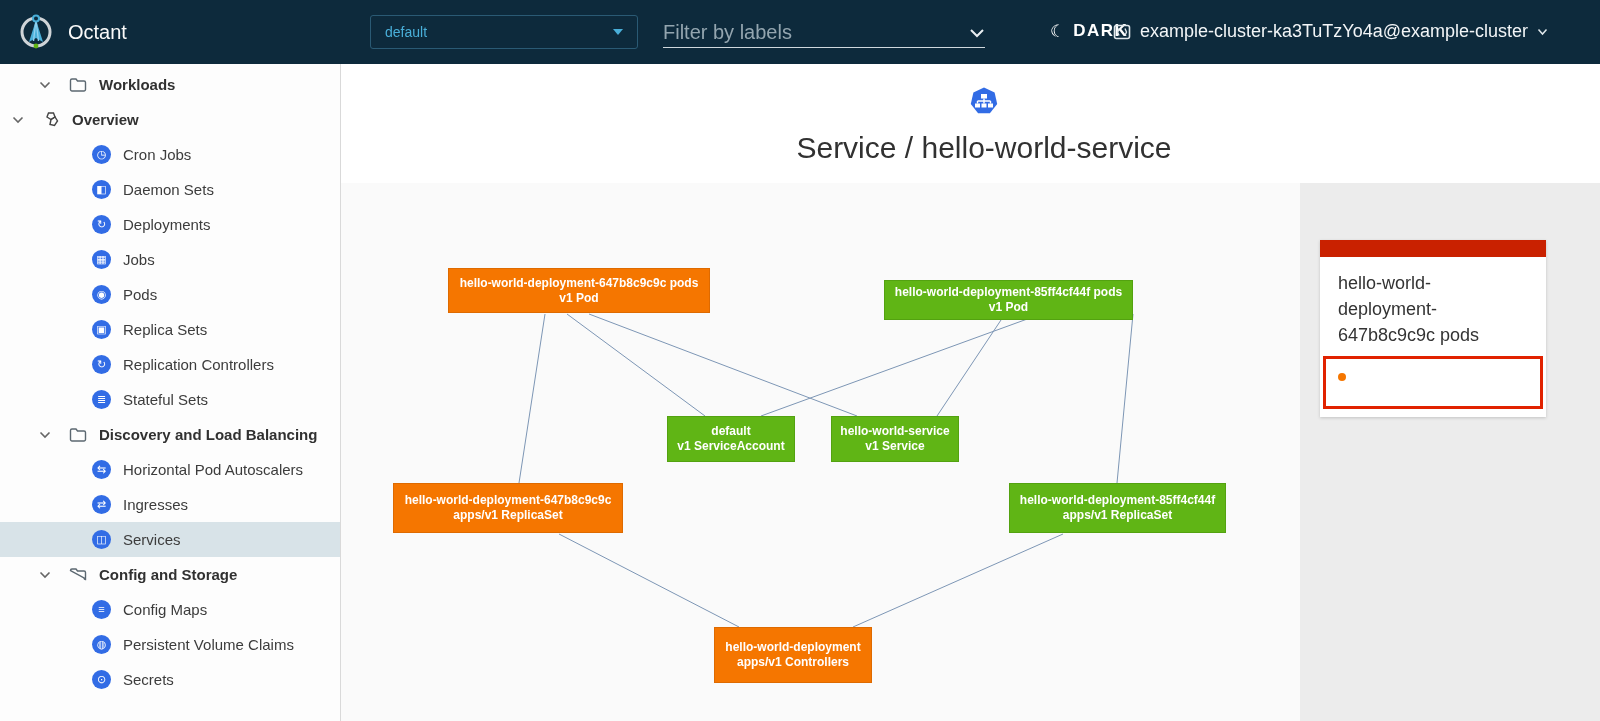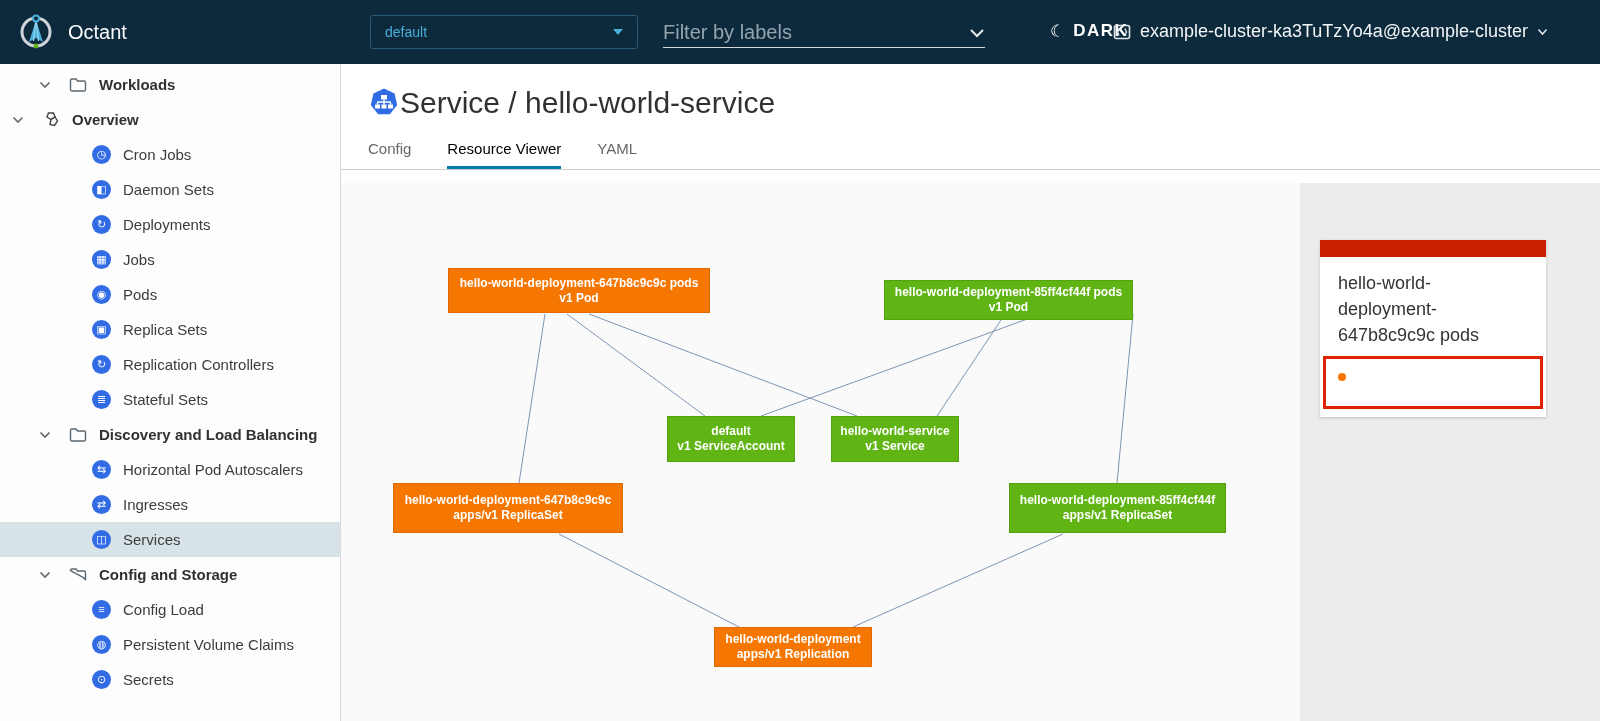--- a/index.html
+++ b/index.html
@@ -44,42 +44,42 @@
   .nav-row.lvl1 .tree-icon { margin-left:16px; }
   .nav-row.lvl1 .lbl { margin-left:12px; font-weight:bold; color:#313131; }
   .nav-row.lvl2 { padding-left:92px; }
   .nav-row.lvl2 .lbl { margin-left:12px; font-weight:400; color:#3c3c3c; }
   .kicon { width:19px; height:19px; border-radius:50%; background:#326ce5; color:#fff;
     display:flex; align-items:center; justify-content:center; font-size:11px; line-height:1;
     flex:none; }
 
   
   .main { position:absolute; left:341px; top:64px; right:0; bottom:0; background:#fff; }
-  .title-row { display:flex; align-items:center; padding:22px 0 0 27px; }
+  .title-row { display:flex; align-items:center; gap:13px; padding:22px 0 0 27px;flex-direction:column; }
   .page-title { font-size:30px; font-weight:400; color:#313131; }
   .tabs { display:flex; gap:36px; padding:20px 0 0 27px; }
   .tab { font-size:15px; color:#666; padding-bottom:9px; cursor:pointer; border-bottom:3px solid transparent; }
   .tab.active { color:#000; border-bottom-color:#0079ad; }
   .tab-rule { height:1px; background:#ccc; width:100%; }
 
   
   .canvas { position:absolute; left:0; top:119px; right:0; bottom:0; background:#fafafa; }
   .edges { position:absolute; left:0; top:0; }
   .node { position:absolute; display:flex; flex-direction:column; align-items:center;
     justify-content:center; color:#fff; font-size:12px; font-weight:bold; line-height:15px;
     text-align:center; cursor:pointer; border:1px solid transparent; }
   .node.warning { background:#f57600; border-color:#de6a00; }
   .node.ok { background:#60b515; border-color:#53a210; }
   .n0 { left:107px; top:85px;  width:262px; height:45px; }
   .n1 { left:543px; top:85px;  width:249px; height:40px;margin-top:12px; }
   .n2 { left:326px; top:233px; width:128px; height:46px; }
   .n3 { left:490px; top:233px; width:128px; height:46px; }
   .n4 { left:52px;  top:300px; width:230px; height:50px; }
   .n5 { left:668px; top:300px; width:217px; height:50px; }
-  .n6 { left:373px; top:444px; width:158px; height:40px; }
+  .n6 { left:373px; top:444px; width:158px; height:56px; }
 
   
   .side-panel { position:absolute; left:959px; top:0; right:0; bottom:0; background:#ececec; }
   .detail-card { position:absolute; left:20px; top:57px; width:226px; background:#fff;
     box-shadow:0 1px 3px rgba(0,0,0,.18); }
   .card-bar { height:17px; background:#c92100; }
   .card-title { padding:13px 16px 8px 18px; font-size:18px; line-height:26px; color:#333;
     overflow-wrap:break-word; }
   .card-status { margin:0 3px 8px 3px; height:53px; border:3px solid #e12200; background:#fff; }
   .status-dot { width:8px; height:8px; border-radius:50%; background:#f57600; margin:14px 0 0 12px; }
@@ -239,21 +239,21 @@
       <span class="tree-icon">
         <svg width="18" height="16" viewBox="0 0 18 16">
             <path d="M1.5 3.5 a1.5 1.5 0 0 1 1.5-1.5 h4 l1.5 2 h6.5 a1.5 1.5 0 0 1 1.5 1.5 v7 a1.5 1.5 0 0 1 -1.5 -1.5 Z" fill="none" stroke="#5b6770" stroke-width="1.4"></path>
           </svg>
       </span>
       <span class="lbl">Config and Storage</span>
     </div>
 
     <div class="nav-row lvl2">
       <span class="kicon">≡</span>
-      <span class="lbl">Config Load</span>
+      <span class="lbl">Config Maps</span>
     </div>
     <div class="nav-row lvl2">
       <span class="kicon">◍</span>
       <span class="lbl">Persistent Volume Claims</span>
     </div>
     <div class="nav-row lvl2">
       <span class="kicon">⊙</span>
       <span class="lbl">Secrets</span>
     </div>
   </div>
@@ -313,21 +313,21 @@
       <div class="node warning n4">
         <span>hello-world-deployment-647b8c9c9c</span>
         <span>apps/v1 ReplicaSet</span>
       </div>
       <div class="node ok n5">
         <span>hello-world-deployment-85ff4cf44f</span>
         <span>apps/v1 ReplicaSet</span>
       </div>
       <div class="node warning n6">
         <span>hello-world-deployment</span>
-        <span>apps/v1 Replication</span>
+        <span>apps/v1 Controllers</span>
       </div>
 
       <div class="side-panel">
         <div class="detail-card">
           <div class="card-bar"></div>
           <div class="card-title">hello-world-deployment-647b8c9c9c pods</div>
           <div class="card-status">
             <div class="status-dot"></div>
           </div>
         </div>

